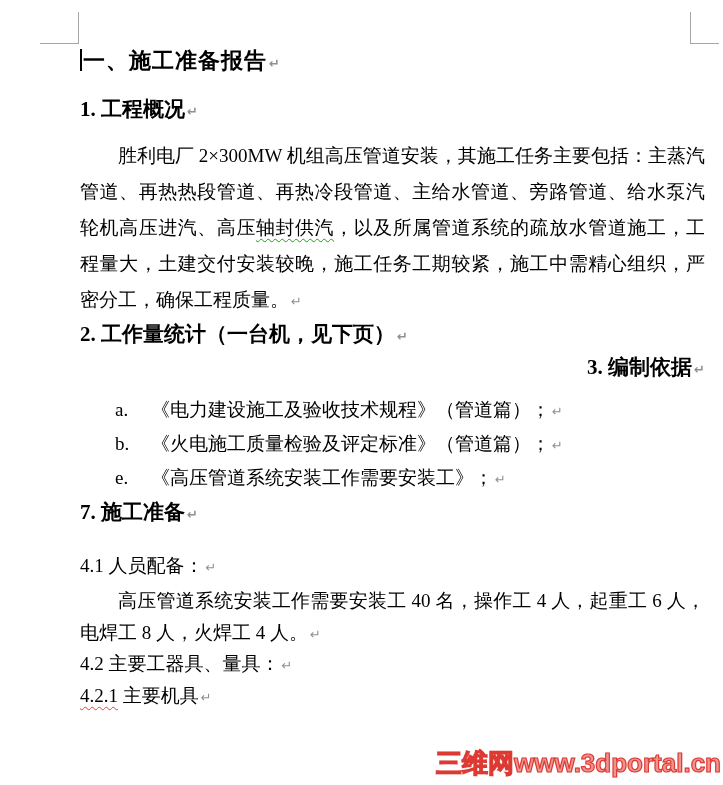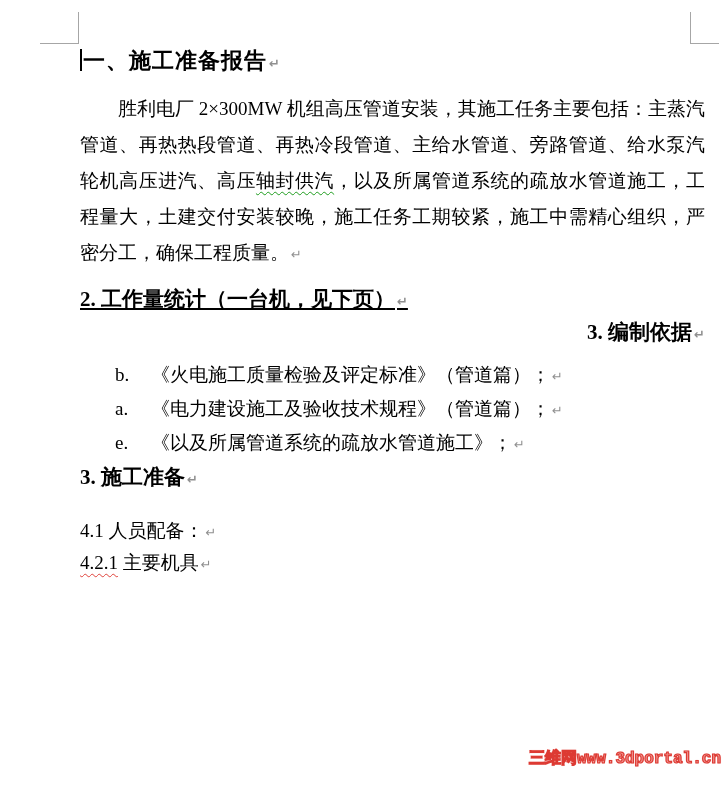--- a/index.html
+++ b/index.html
@@ -11,72 +11,75 @@
   }
   .crop{position:absolute;}
   .crop-tl{left:40px;top:12px;width:38px;height:31px;
     border-right:1px solid #a6a6a6;border-bottom:1px solid #a6a6a6;}
   .crop-tr{left:690px;top:12px;width:28px;height:31px;
     border-left:1px solid #a6a6a6;border-bottom:1px solid #a6a6a6;}
   .content{position:absolute;left:80px;top:0;width:625px;}
   .doc-title{margin:46px 0 0 0;font-size:22px;line-height:30px;
     font-weight:bold;letter-spacing:1px;}
   .h-big{margin:16px 0 0 0;font-size:21px;line-height:28px;font-weight:bold;}
-  .h2m{margin-top:12px;text-decoration:underline;}
+  .h2m{margin-top:0;}
   .h3m{margin-top:2px;text-align:right;}
   .h4m{margin-top:2px;}
   .sub-h{margin:24px 0 0 0;font-size:19px;line-height:26px;font-weight:normal;}
   .body-p{margin:12px 0 0 0;font-size:19px;line-height:36px;
     text-align:justify;text-indent:2em;}
   .p2m{margin-top:4px;line-height:32px;}
   .list{margin-top:10px;}
   .li{font-size:19px;line-height:32px;padding-left:35px;}
   .li-label{display:inline-block;width:36px;}
   .wavy-green{text-decoration:underline;text-decoration-style:wavy;
     text-decoration-color:#1f9d1f;text-decoration-thickness:1px;
     text-underline-offset:4px;text-decoration-skip-ink:none;}
   .wavy-red{text-decoration:underline;text-decoration-style:wavy;
     text-decoration-color:#e0433c;text-decoration-thickness:1px;
     text-underline-offset:4px;text-decoration-skip-ink:none;}
   .pilcrow{color:#909090;font-size:13px;margin-left:2px;
     font-family:"Liberation Sans","DejaVu Sans",sans-serif;}
   .cursor{display:inline-block;width:2px;height:22px;background:#000;
     vertical-align:-3px;margin-right:1px;}
-  .watermark{position:absolute;right:2px;bottom:16px;white-space:nowrap;
-    font-size:16px;font-weight:bold;font-family:Liberation Mono, monospace;
+  .watermark{position:absolute;right:2px;bottom:4px;white-space:nowrap;
+    font-size:26px;font-weight:bold;font-family:Liberation Sans, sans-serif;
     color:rgba(255,221,219,0.55);
     -webkit-text-stroke:1.2px #dd3a33;
     text-shadow:0 0 1px #dd3a33;}
 </style>
 </head>
 <body>
 
 <div class="crop crop-tl"></div>
 <div class="crop crop-tr"></div>
 
 <div class="content">
 
   <h1 class="doc-title"><span class="cursor"></span><span>一、施工准备报告</span><span class="pilcrow">↵</span></h1>
 
+  <h2 class="h-big"><span>1. 工程概况</span><span class="pilcrow">↵</span></h2>
 
   <p class="body-p"><span>胜利电厂 2×300MW 机组高压管道安装，其施工任务主要包括：主蒸汽管道、再热热段管道、再热冷段管道、主给水管道、旁路管道、给水泵汽轮机高压进汽、高压</span><span class="wavy-green">轴封供汽</span><span>，以及所属管道系统的疏放水管道施工，工程量大，土建交付安装较晚，施工任务工期较紧，施工中需精心组织，严密分工，确保工程质量。</span><span class="pilcrow">↵</span></p>
 
   <h2 class="h-big h2m"><span>2. 工作量统计（一台机，见下页）</span><span class="pilcrow">↵</span></h2>
 
   <h2 class="h-big h3m"><span>3. 编制依据</span><span class="pilcrow">↵</span></h2>
 
   <div class="list">
+    <div class="li"><span class="li-label">a.</span><span>《电力建设施工及验收技术规程》（管道篇）；</span><span class="pilcrow">↵</span></div>
     <div class="li"><span class="li-label">b.</span><span>《火电施工质量检验及评定标准》（管道篇）；</span><span class="pilcrow">↵</span></div>
-    <div class="li"><span class="li-label">a.</span><span>《电力建设施工及验收技术规程》（管道篇）；</span><span class="pilcrow">↵</span></div>
-    <div class="li"><span class="li-label">e.</span><span>《以及所属管道系统的疏放水管道施工》；</span><span class="pilcrow">↵</span></div>
+    <div class="li"><span class="li-label">e.</span><span>《高压管道系统安装工作需要安装工》；</span><span class="pilcrow">↵</span></div>
   </div>
 
-  <h2 class="h-big h4m"><span>3. 施工准备</span><span class="pilcrow">↵</span></h2>
+  <h2 class="h-big h4m"><span>7. 施工准备</span><span class="pilcrow">↵</span></h2>
 
   <p class="sub-h"><span>4.1 人员配备：</span><span class="pilcrow">↵</span></p>
 
+  <p class="body-p p2m"><span>高压管道系统安装工作需要安装工 40 名，操作工 4 人，起重工 6 人，电焊工 8 人，火焊工 4 人。</span><span class="pilcrow">↵</span></p>
 
+  <p class="sub-h" style="margin-top:0;"><span>4.2 主要工器具、量具：</span><span class="pilcrow">↵</span></p>
 
   <p class="sub-h" style="margin-top:4px;"><span class="wavy-red">4.2.1</span><span> 主要机具</span><span class="pilcrow">↵</span></p>
 
 </div>
 
 <div class="watermark">三维网www.3dportal.cn</div>
 
 </body></html>

